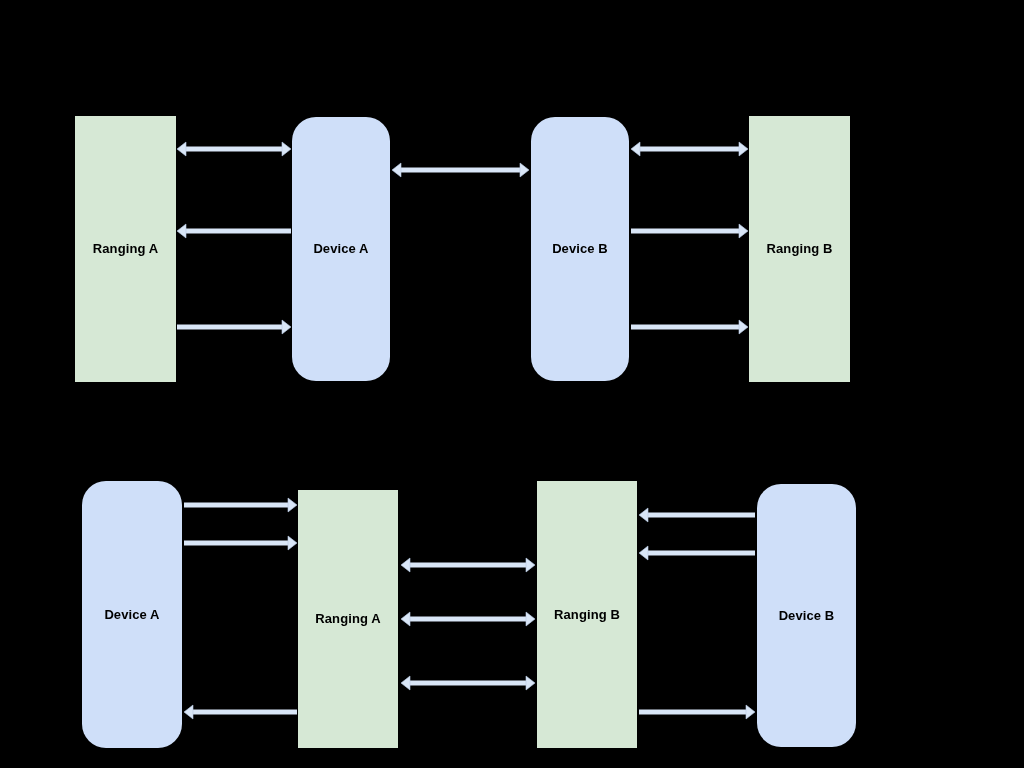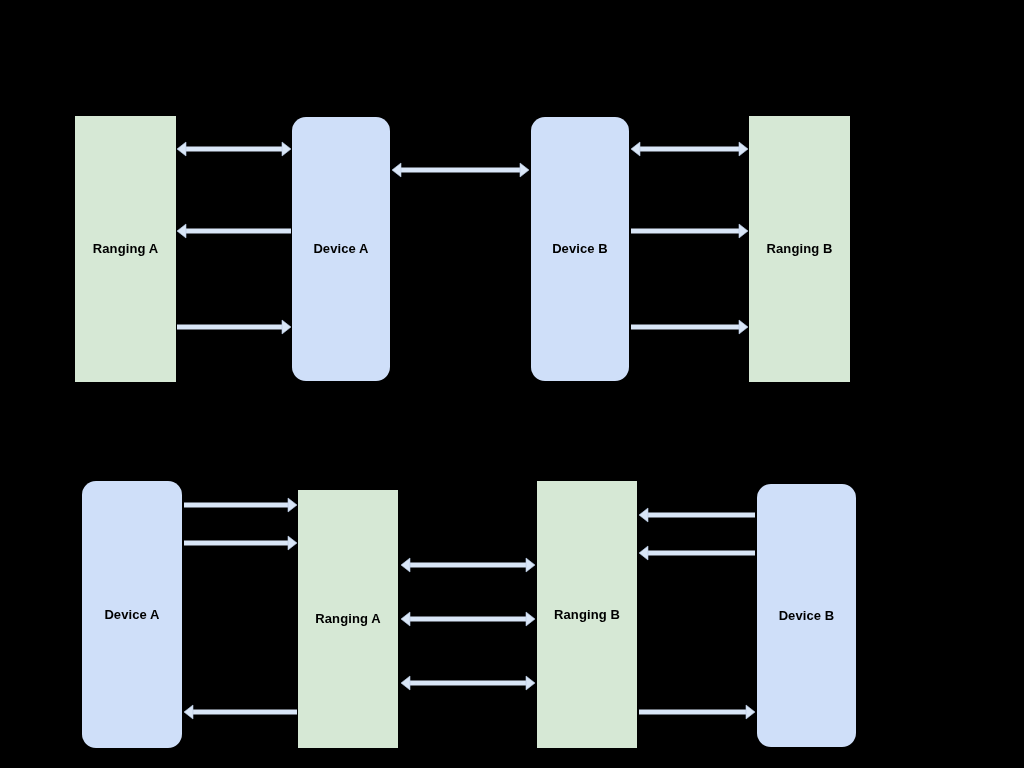--- a/index.html
+++ b/index.html
@@ -35,21 +35,21 @@
     letter-spacing: 0.1px;
     line-height: 1.2;
     font-family: "Liberation Sans", "DejaVu Sans", sans-serif;
   }
   .node.rect-green {
     background: #d6e8d5;
     border-radius: 0;
   }
   .node.rect-blue {
     background: #cfdff9;
-    border-radius: 14px;
+    border-radius: 24px;
   }
   svg.edges {
     position: absolute;
     left: 0;
     top: 0;
     width: 1024px;
     height: 768px;
     pointer-events: none;
   }
   .edge-line {

